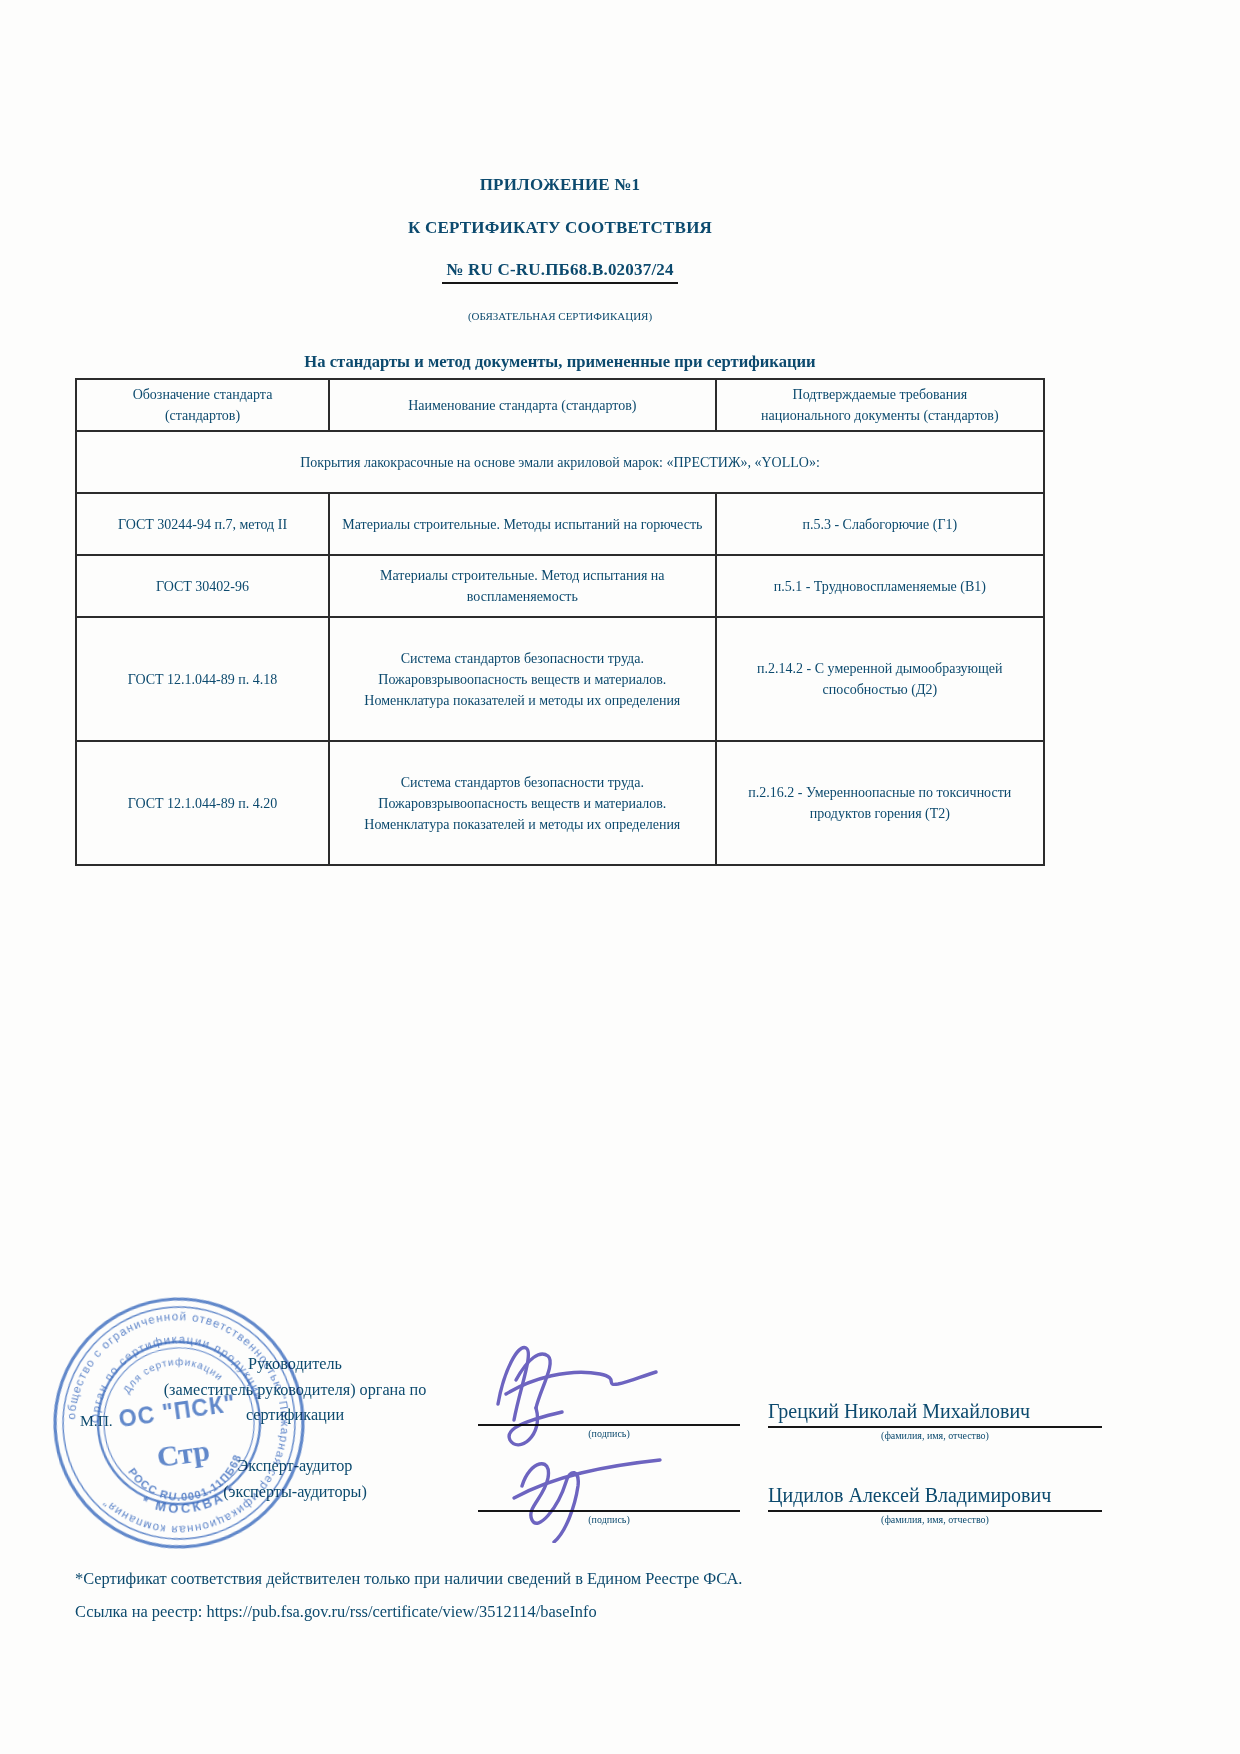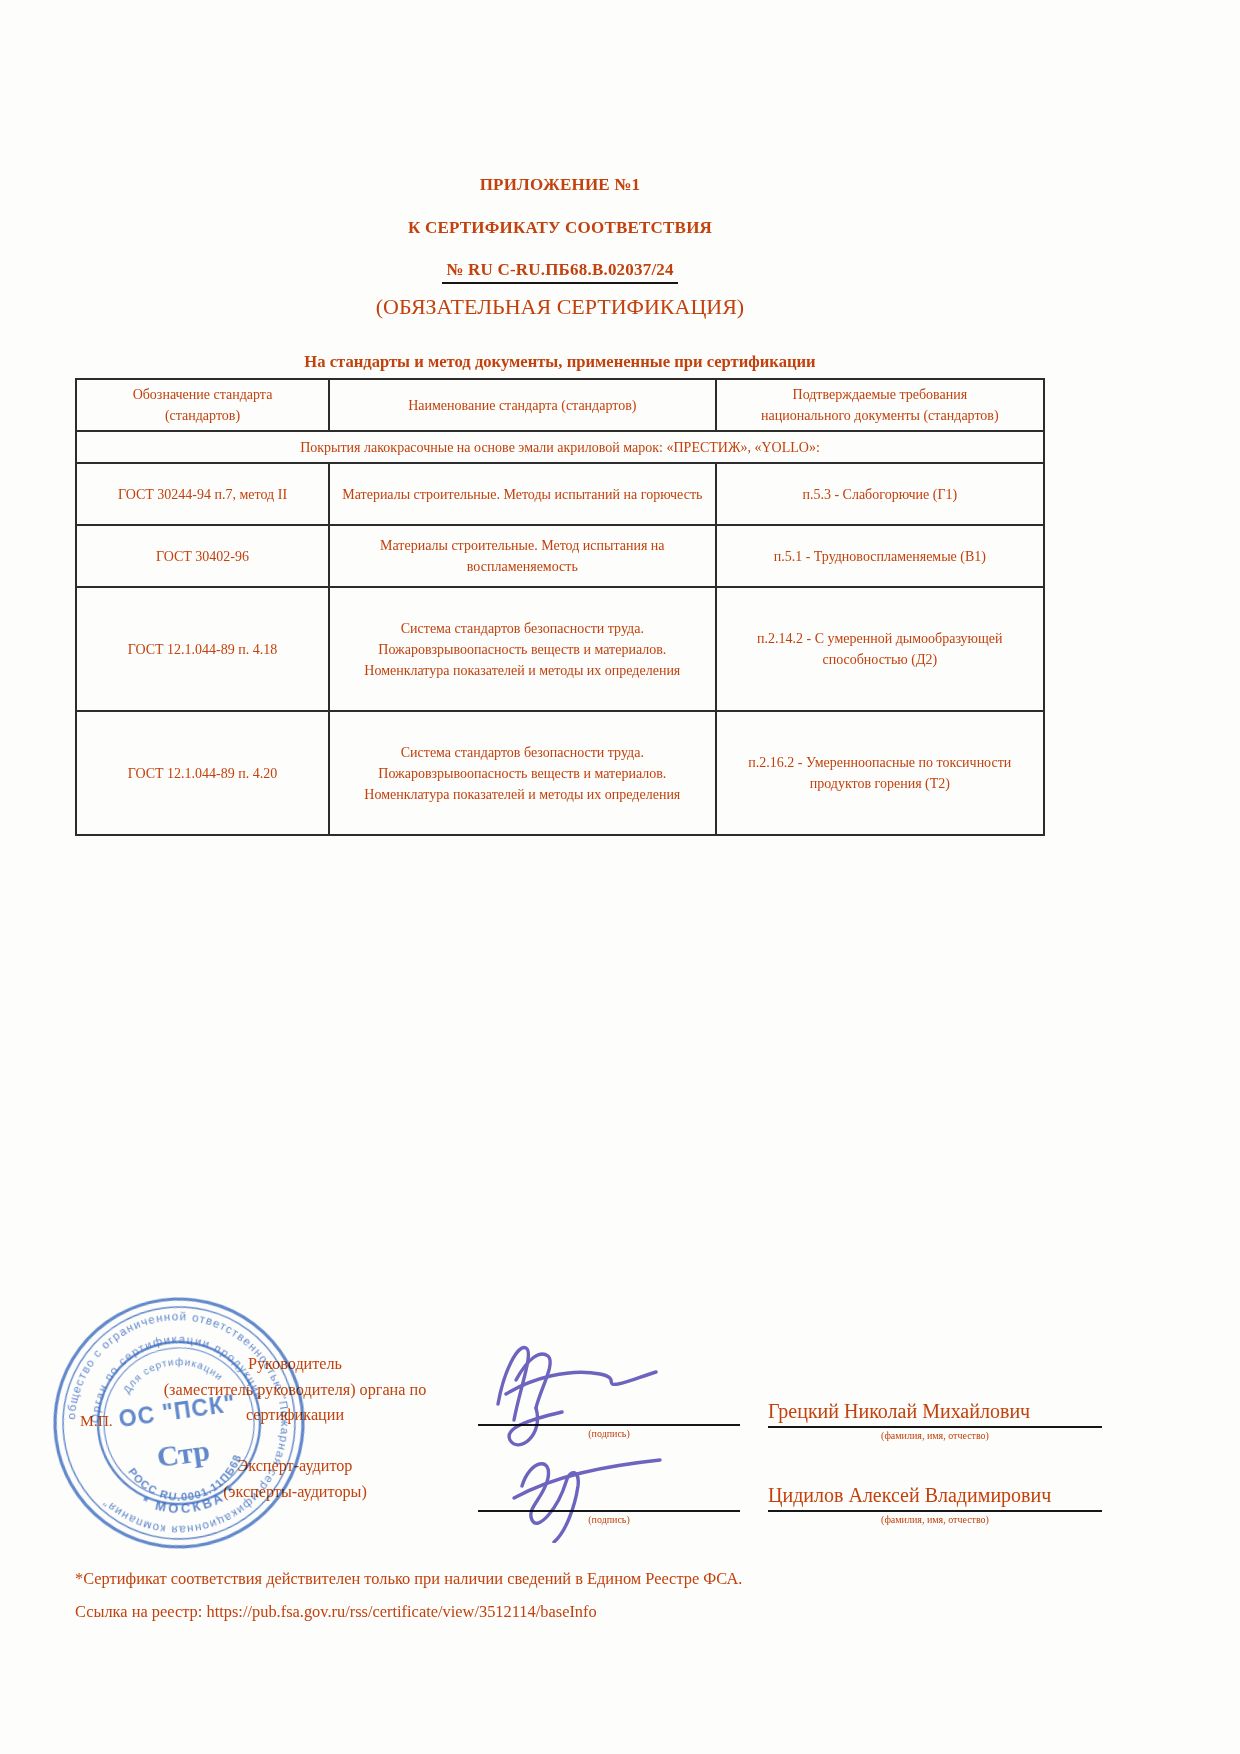--- a/index.html
+++ b/index.html
@@ -2,21 +2,21 @@
 <html lang="ru"><head>
 <meta charset="utf-8">
 <style>
   html,body{margin:0;padding:0;background:#e8e8e8;}
   .page{
     position:relative;
     width:1240px;height:1754px;
     margin:0 auto;
     background:#fdfdfc;
     font-family:"Liberation Serif","DejaVu Serif",serif;
-    color:#c2410c;
+    color:#0c4a6e;
     overflow:hidden;
   }
   .abs{position:absolute;}
   .content{left:75px;width:970px;}
   .center{text-align:center;}
   .bold{font-weight:bold;}
   .hline{font-size:17px;letter-spacing:.2px;}
   .cert-no-inner{display:inline-block;border-bottom:2px solid #161616;padding:0 4px 2px 4px;}
 
   table.std{
@@ -29,21 +29,21 @@
     border:2px solid #2c2c2c;
     padding:2px 8px;
     text-align:center;
     font-weight:normal;
     vertical-align:middle;
   }
   table.std th{height:46px;}
   td.col1{width:246px;}
   td.col2{width:384px;}
   td.col3{width:322px;vertical-align:top;}
-  tr.group td{height:28px;padding:1px 6px;margin-top:44px;}
+  tr.group td{height:28px;padding:16px 6px;margin-top:44px;}
   tr.r1 td,tr.r2 td{height:56px;}
   tr.r3 td,tr.r4 td{height:118px;}
   th .thline{display:block;}
 
   .sig-caption{font-size:10px;text-align:center;}
   .sig-line{border-top:2px solid #161616;height:0;}
   .role-block{font-size:16.2px;text-align:center;line-height:1.58;}
   .role-block span{display:block;}
   .name-text{font-size:20px;text-align:left;}
   .mp{font-size:15.5px;}
@@ -56,21 +56,21 @@
 </head>
 <body>
 
 <div class="page">
 
   <div class="abs content center bold hline" style="top:175px;">ПРИЛОЖЕНИЕ №1</div>
   <div class="abs content center bold hline" style="top:218px;">К СЕРТИФИКАТУ СООТВЕТСТВИЯ</div>
   <div class="abs content center bold hline" style="top:260px;">
     <span class="cert-no-inner">№ RU C-RU.ПБ68.В.02037/24</span>
   </div>
-  <div class="abs content center" style="top:294px;font-size:22px;">(ОБЯЗАТЕЛЬНАЯ СЕРТИФИКАЦИЯ)</div>
+  <div class="abs content center" style="top:310px;font-size:11px;">(ОБЯЗАТЕЛЬНАЯ СЕРТИФИКАЦИЯ)</div>
 
   <div class="abs content center bold" style="top:352px;font-size:16.6px;">На стандарты и метод документы, примененные при сертификации</div>
 
   <table class="std abs" style="left:75px;top:378px;">
     <thead>
       <tr>
         <th>
           <span class="thline">Обозначение стандарта</span>
           <span class="thline">(стандартов)</span>
         </th>

